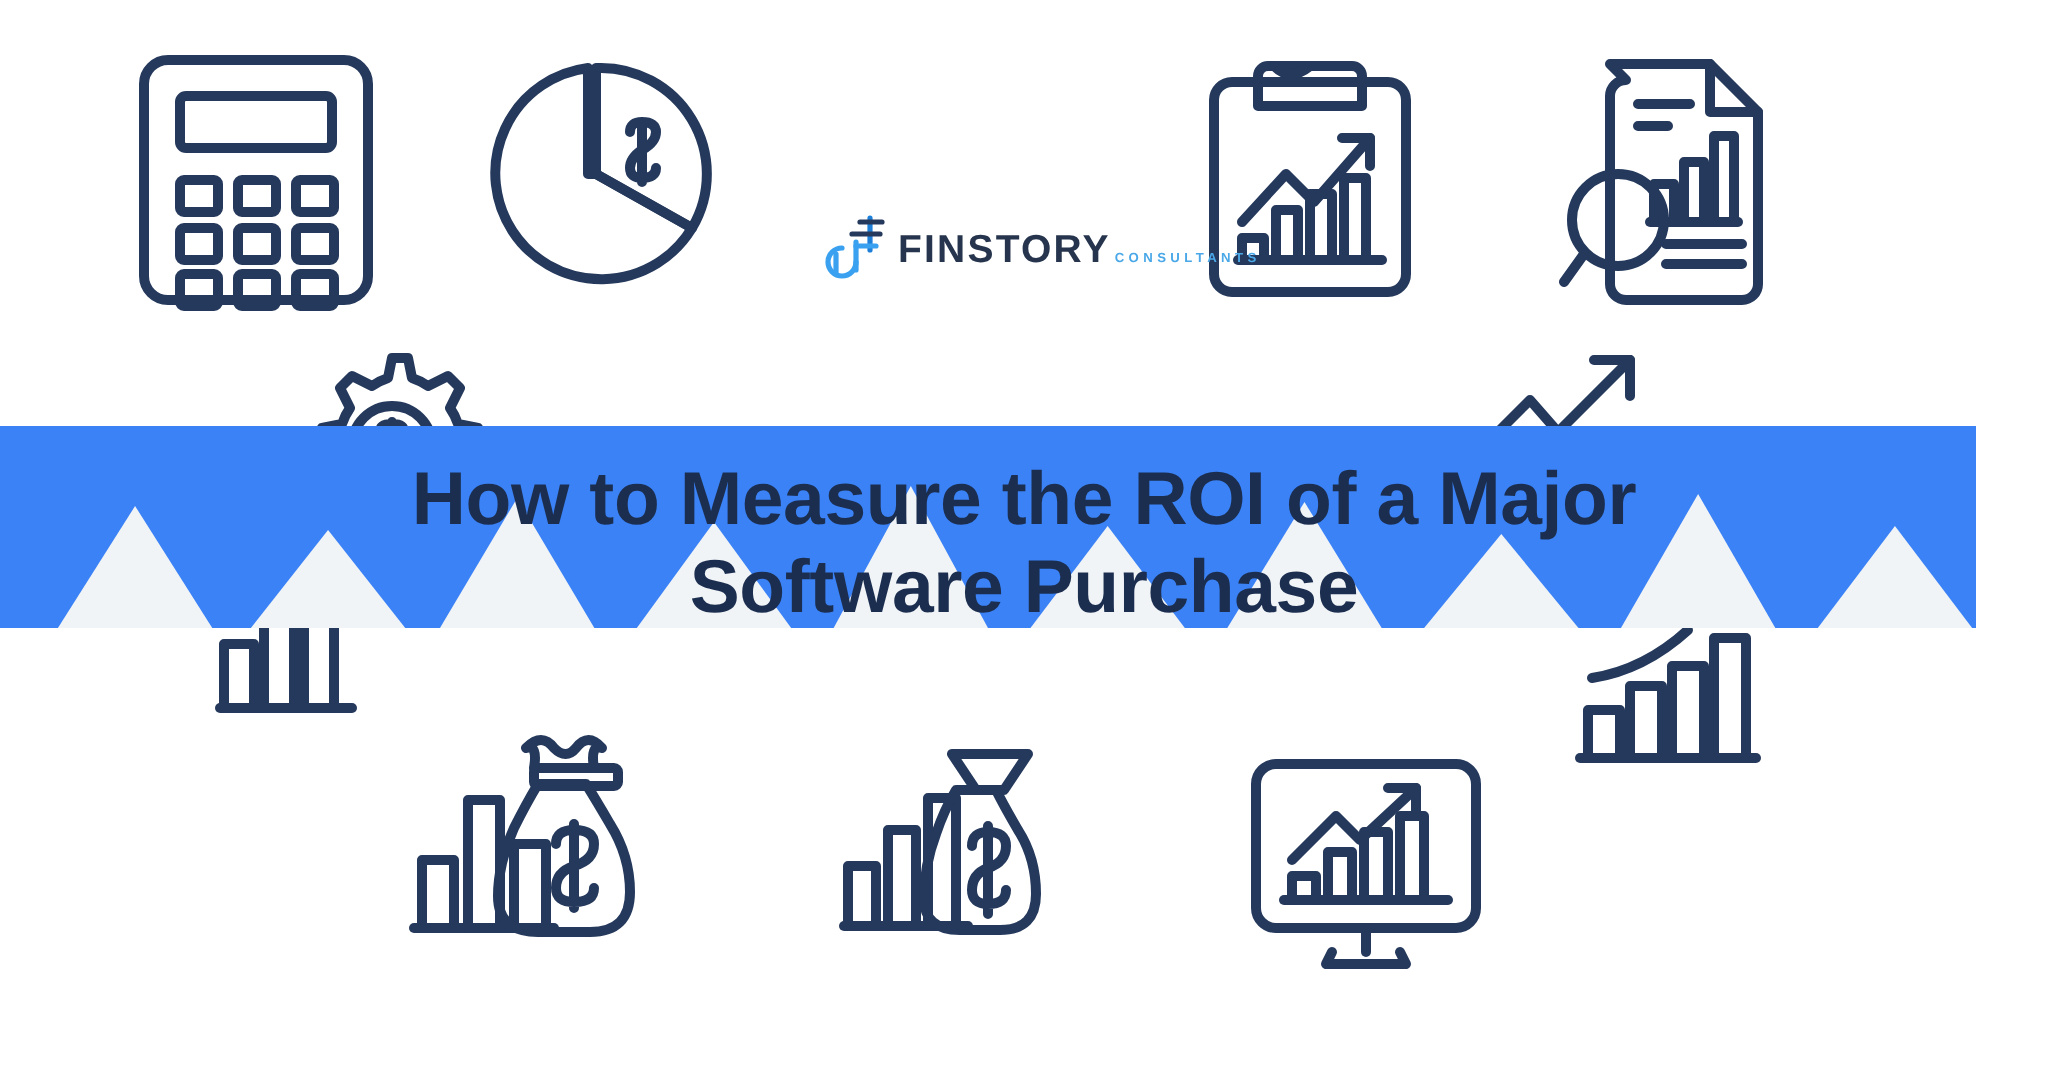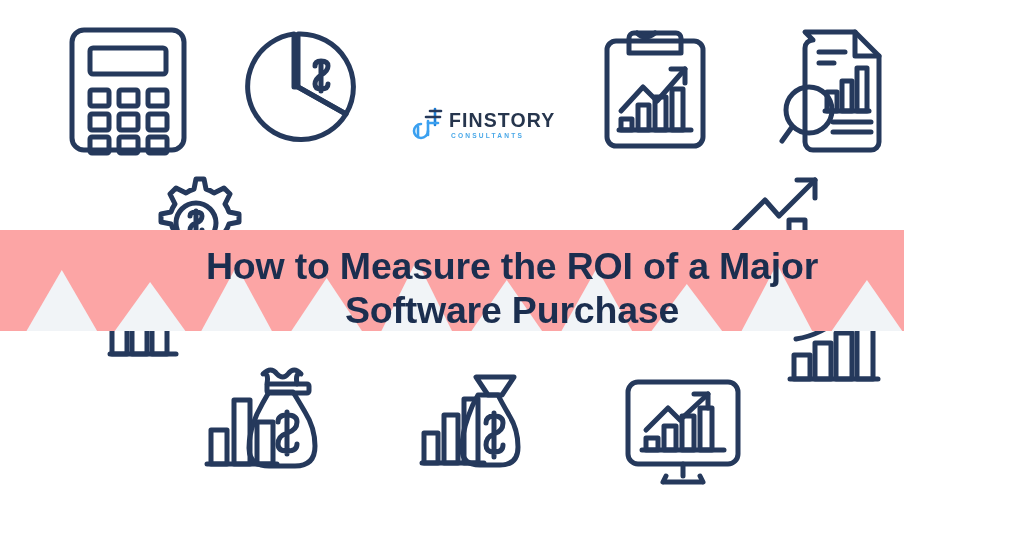--- a/index.html
+++ b/index.html
@@ -33,24 +33,24 @@
     stroke: #25395c;
     stroke-width: 5;
     stroke-linecap: round;
     stroke-linejoin: round;
   }
 
   
   #title-band {
     position: absolute;
     left: 0;
-    top: 230px;
-    width: 904px;
+    top: 213px;
+    width: 988px;
     height: 101px;
-    background: #fca5a5;
+    background: #3b82f6;
     z-index: 20;
   }
   #watermark-layer {
     position: absolute;
     left: 0;
     top: 0;
     width: 100%;
     height: 100%;
     overflow: hidden;
     z-index: 1;
@@ -89,23 +89,24 @@
   }
   #logo-mark {
     width: 30px;
     height: 34px;
     flex: 0 0 auto;
     margin-right: 5px;
   }
   #logo-mark svg { display:block; width:100%; height:100%; overflow: visible; }
   #logo-wordmark {
     display: flex;
-    flex-direction: column;
+    flex-direction: row;
     justify-content: center;
     padding-top: 2px;
+    align-items: flex-end;
   }
   #logo-name {
     font-size: 19.5px;
     font-weight: bold;
     letter-spacing: 1.1px;
     color: #26354d;
     line-height: 20px;
     font-family: "Liberation Sans", sans-serif;
   }
   #logo-sub {

